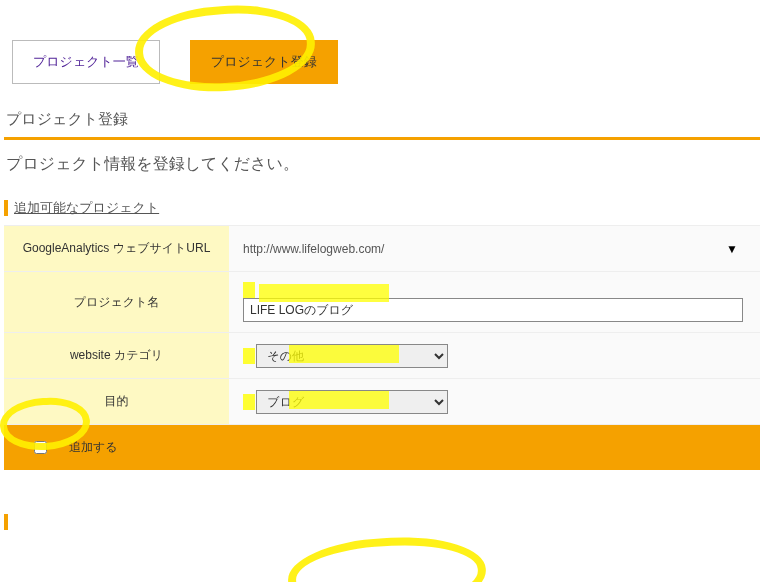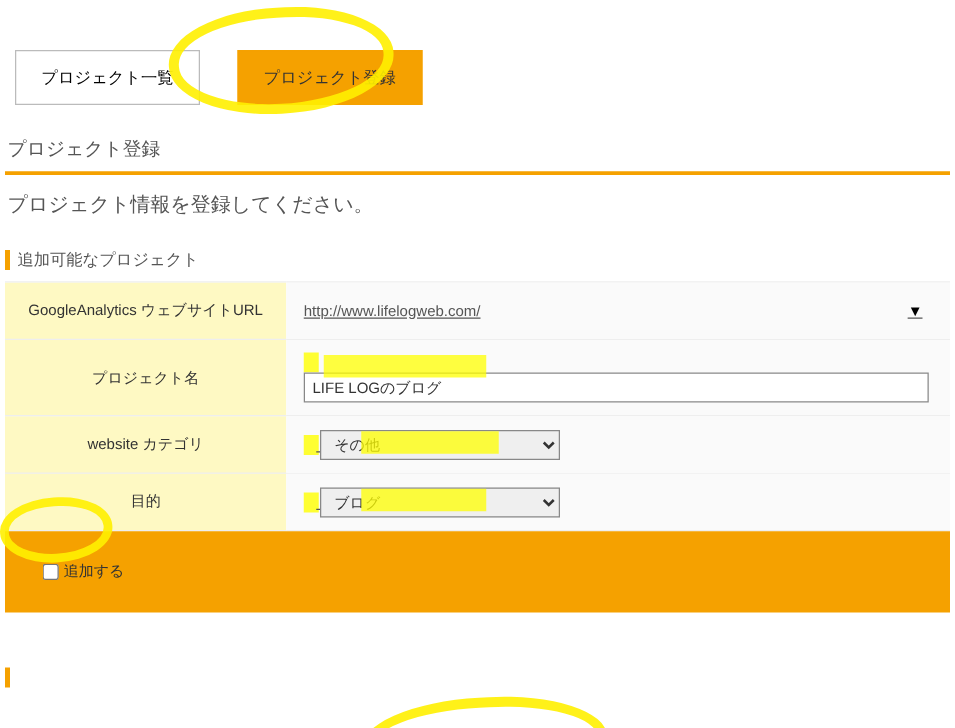--- a/index.html
+++ b/index.html
@@ -14,50 +14,49 @@
     }
 
     
     .tabs { display: flex; gap: 30px; padding: 40px 8px 8px 8px; align-items: center; }
     .tab {
       padding: 12px 20px;
       font-size: 13px;
       cursor: pointer;
       text-align: center;
     }
-    .tab-inactive { background: #fff; border: 1px solid #bbb; color: #000000; }
+    .tab-inactive { background: #fff; border: 1px solid #bbb; color: #4c1d95; }
     .tab-active   { background: #f5a100; border: 1px solid #f5a100; color: #333; }
 
     
     .page-title { font-size: 15px; color: #555; padding: 18px 2px 8px 2px; }
     .divider-orange { height: 3px; background: #f5a100; }
     .helper { font-size: 16px; color: #555; padding: 14px 2px 20px 2px; }
 
     
     .section-heading { display: flex; align-items: center; gap: 6px; padding: 4px 0 8px 0; }
     .section-heading .bar { width: 4px; height: 16px; background: #f5a100; }
-    .section-heading .txt { font-size: 13px; color: #555; }
+    .section-heading .txt { font-size: 13px; color: #555; text-decoration: underline; }
 
     
     table.form { width: 100%; border-collapse: collapse; }
     table.form td { border: 1px solid #eee; border-left: none; border-right: none; vertical-align: middle; }
     table.form td.label {
       width: 225px;
       background: #fef9c3;
       color: #333;
       text-align: center;
       padding: 14px 10px;
       font-size: 12px;
     }
     table.form td.value {
       background: #fafafa;
       padding: 10px 14px;
       color: #555;
       position: relative;
-      text-decoration: underline;
     }
     table.form tr { height: 42px; }
 
     
     .text-input {
       width: 500px;
       padding: 4px 6px;
       border: 1px solid #888;
       font-size: 12px;
       color: #333;
@@ -71,24 +70,24 @@
       font-size: 12px;
       background: #efefef;
       color: #333;
     }
     .url-row { display: flex; align-items: center; justify-content: space-between; }
     .dropdown-caret { font-size: 12px; color: #000; padding-right: 8px; }
 
     
     .add-row {
       background: #f5a100;
-      padding: 24px 30px;
+      padding: 14px 30px;
       display: flex;
       align-items: center;
-      gap: 4px;
+      gap: 22px;
       color: #333;
     }
     .add-row input[type="checkbox"] { width: 13px; height: 13px; }
 
     
     .submit-wrap { text-align: center; padding: 36px 0; }
 
     
     .hl-block { position: absolute; background: rgba(255,255,0,0.75); pointer-events: none; }
 

